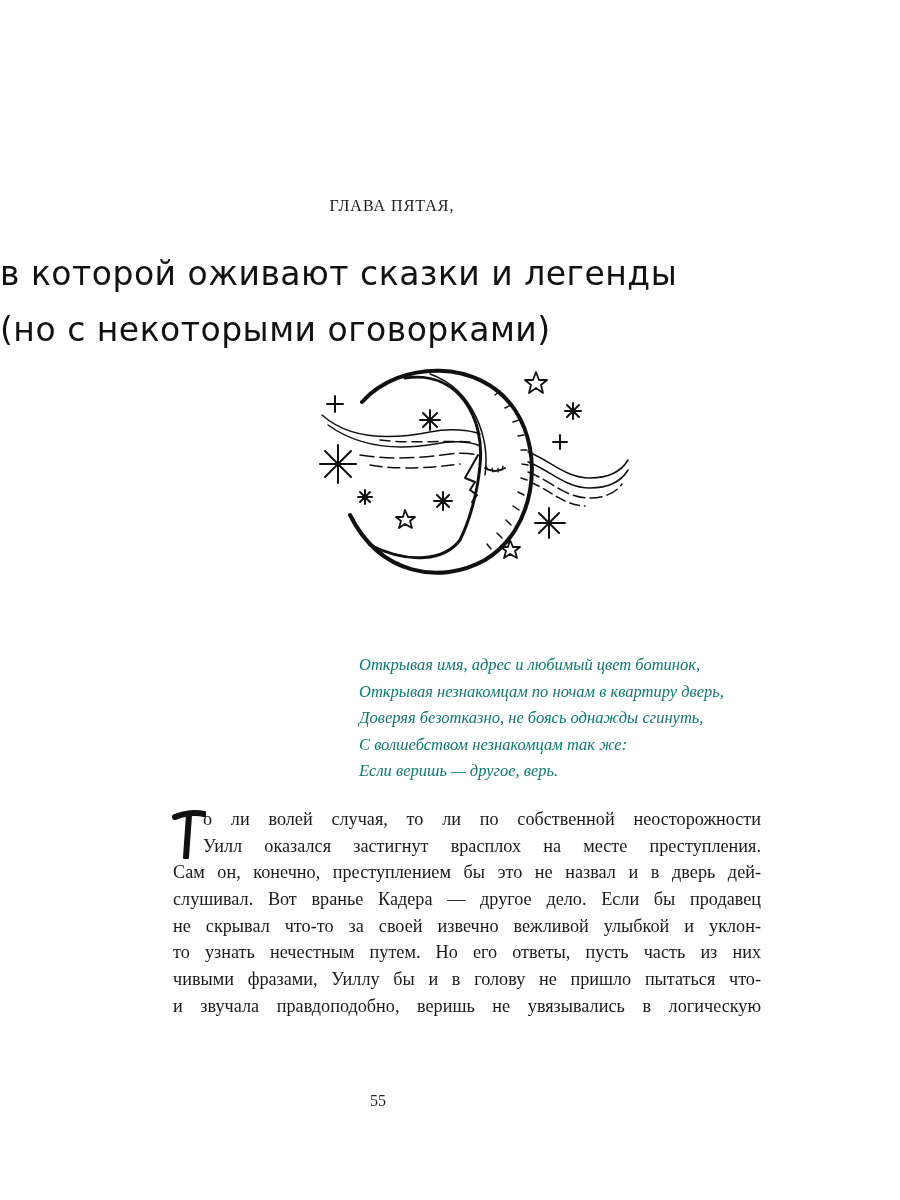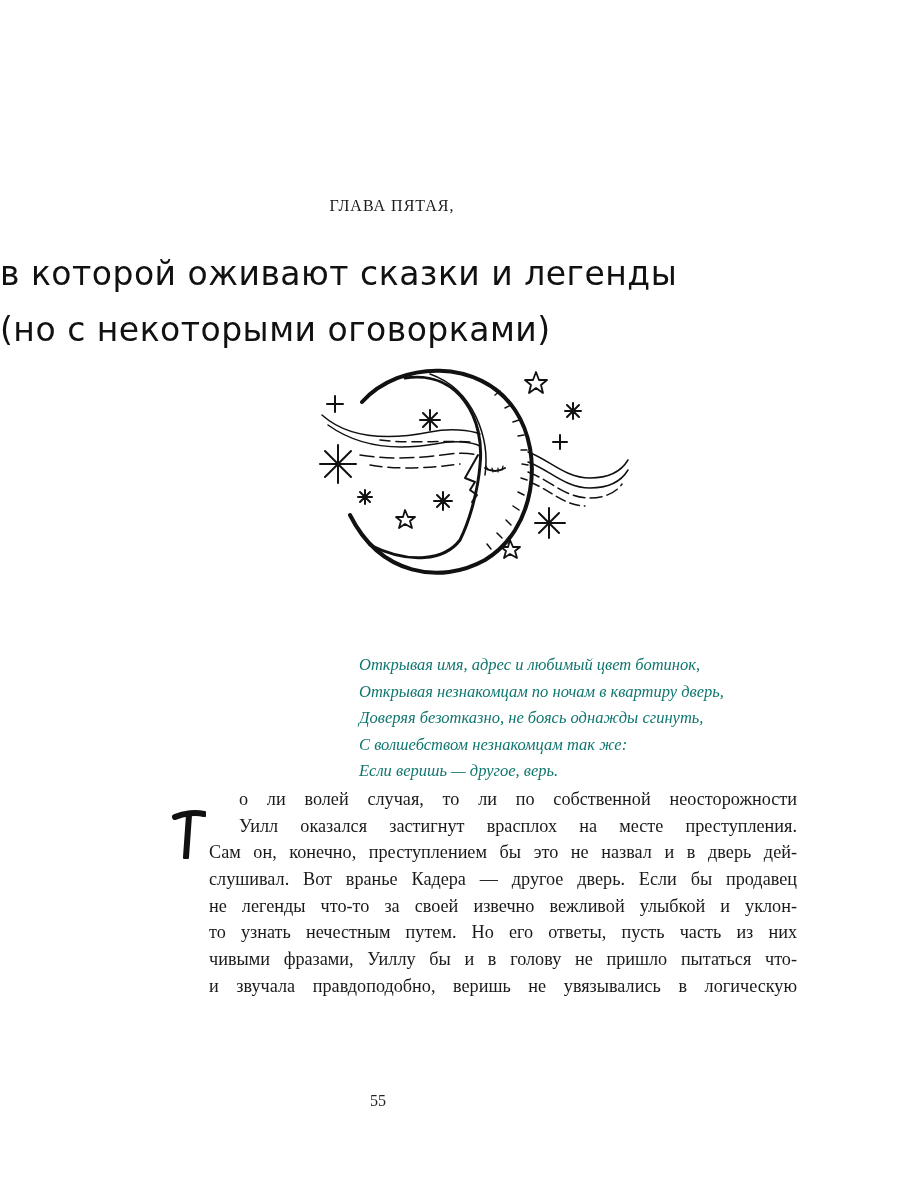--- a/index.html
+++ b/index.html
@@ -56,26 +56,25 @@
       font-style: italic;
       font-size: 16.5px;
       line-height: 26.5px;
       color: #0f766e;
       margin-left: 11px;
     }
     .epigraph div { white-space: nowrap; }
     .body-text {
       position: absolute;
       left: 173px;
-      top: 786px;
+      top: 806px;
       width: 588px;
       font-size: 18.2px;
       line-height: 26.7px;
       color: #1a1a1a;
-      margin-left: 36px;
     }
     .body-text .line {
       display: block;
       text-align: justify;
       text-align-last: justify;
       white-space: nowrap;
       height: 26.7px;
     }
     .body-text .line.indent {
       padding-left: 30px;
@@ -180,22 +179,22 @@
     <svg width="34" height="50" viewBox="0 0 34 50" fill="none" stroke="#111" stroke-linecap="round">
       <path d="M3 8 C 12 4, 24 3, 32 5" stroke-width="6"></path>
       <path d="M17 6 C 16 20, 15 34, 14 48" stroke-width="6"></path>
     </svg>
   </div>
 
   <div class="body-text">
     <span class="line indent">о ли волей случая, то ли по собственной неосторожности</span>
     <span class="line indent">Уилл оказался застигнут врасплох на месте преступления.</span>
     <span class="line">Сам он, конечно, преступлением бы это не назвал и в дверь дей-</span>
-    <span class="line">слушивал. Вот вранье Кадера — другое дверь. Если бы продавец</span>
-    <span class="line">не легенды что-то за своей извечно вежливой улыбкой и уклон-</span>
+    <span class="line">слушивал. Вот вранье Кадера — другое дело. Если бы продавец</span>
+    <span class="line">не скрывал что-то за своей извечно вежливой улыбкой и уклон-</span>
     <span class="line">то узнать нечестным путем. Но его ответы, пусть часть из них</span>
     <span class="line">чивыми фразами, Уиллу бы и в голову не пришло пытаться что-</span>
     <span class="line">и звучала правдоподобно, веришь не увязывались в логическую</span>
   </div>
 
   <div class="page-number">55</div>
 
 </div>
 
 </body></html>

